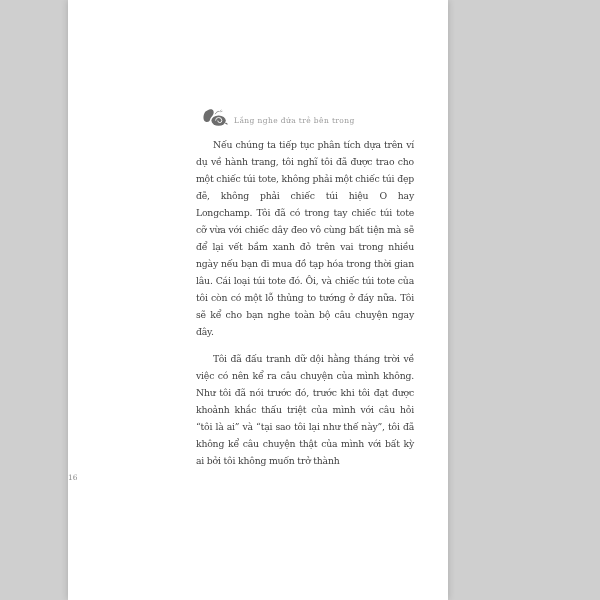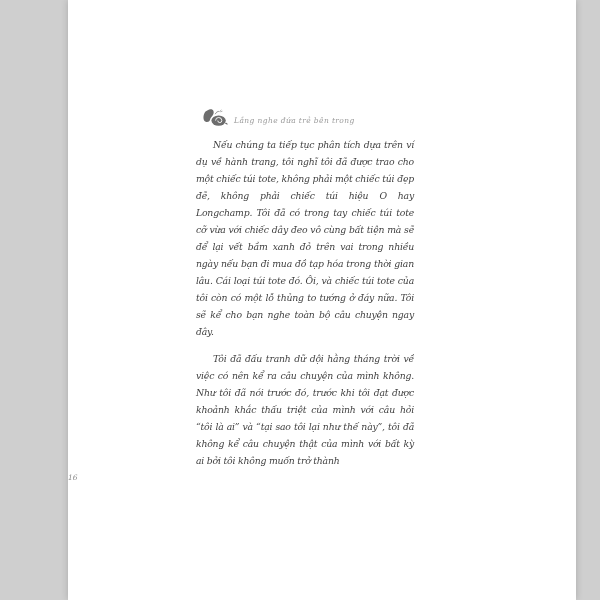--- a/index.html
+++ b/index.html
@@ -11,25 +11,24 @@
     height: 600px;
     background: #cfcfcf;
     overflow: hidden;
     font-family: "DejaVu Serif", "Liberation Serif", serif;
     position: relative;
   }
   .book-page {
     position: absolute;
     left: 68px;
     top: 0;
-    width: 508px;
+    width: 380px;
     height: 600px;
     background: #ffffff;
     box-shadow: 0 0 7px rgba(0,0,0,0.18);
-    font-style: italic;
   }
   .running-head {
     position: absolute;
     left: 132px;
     top: 105px;
     display: flex;
     align-items: center;
     gap: 6px;
   }
   .logo-wrap {

